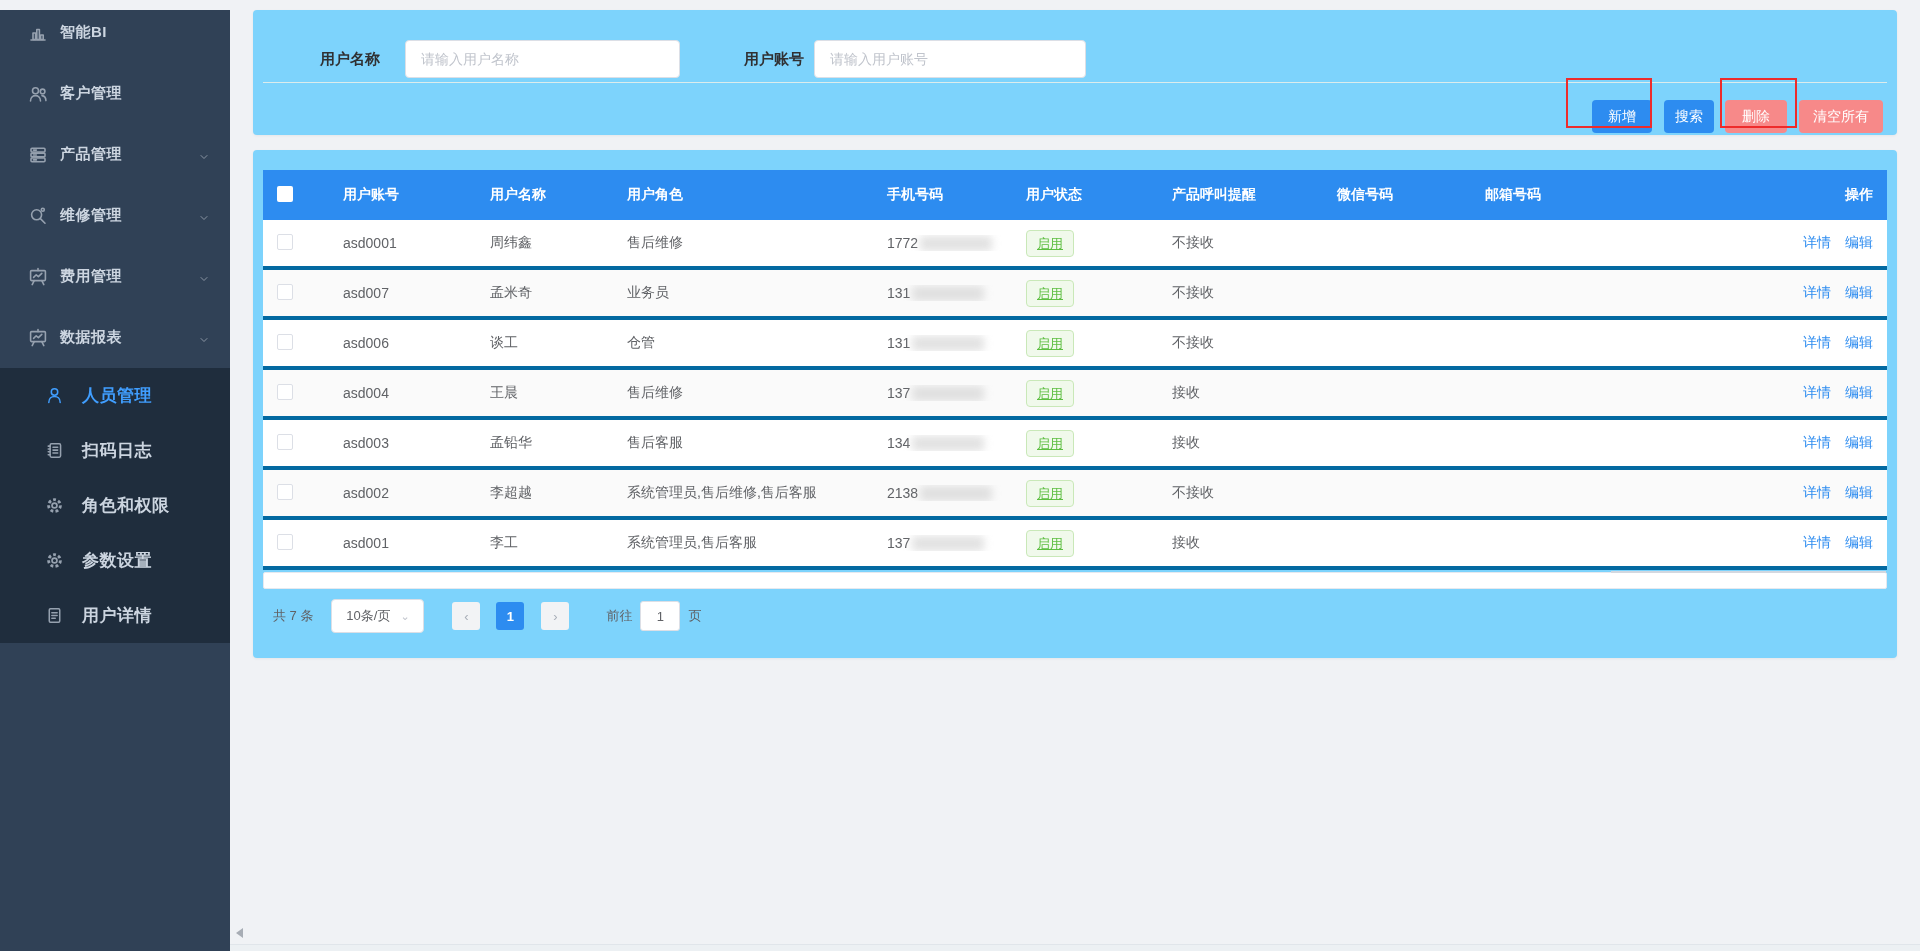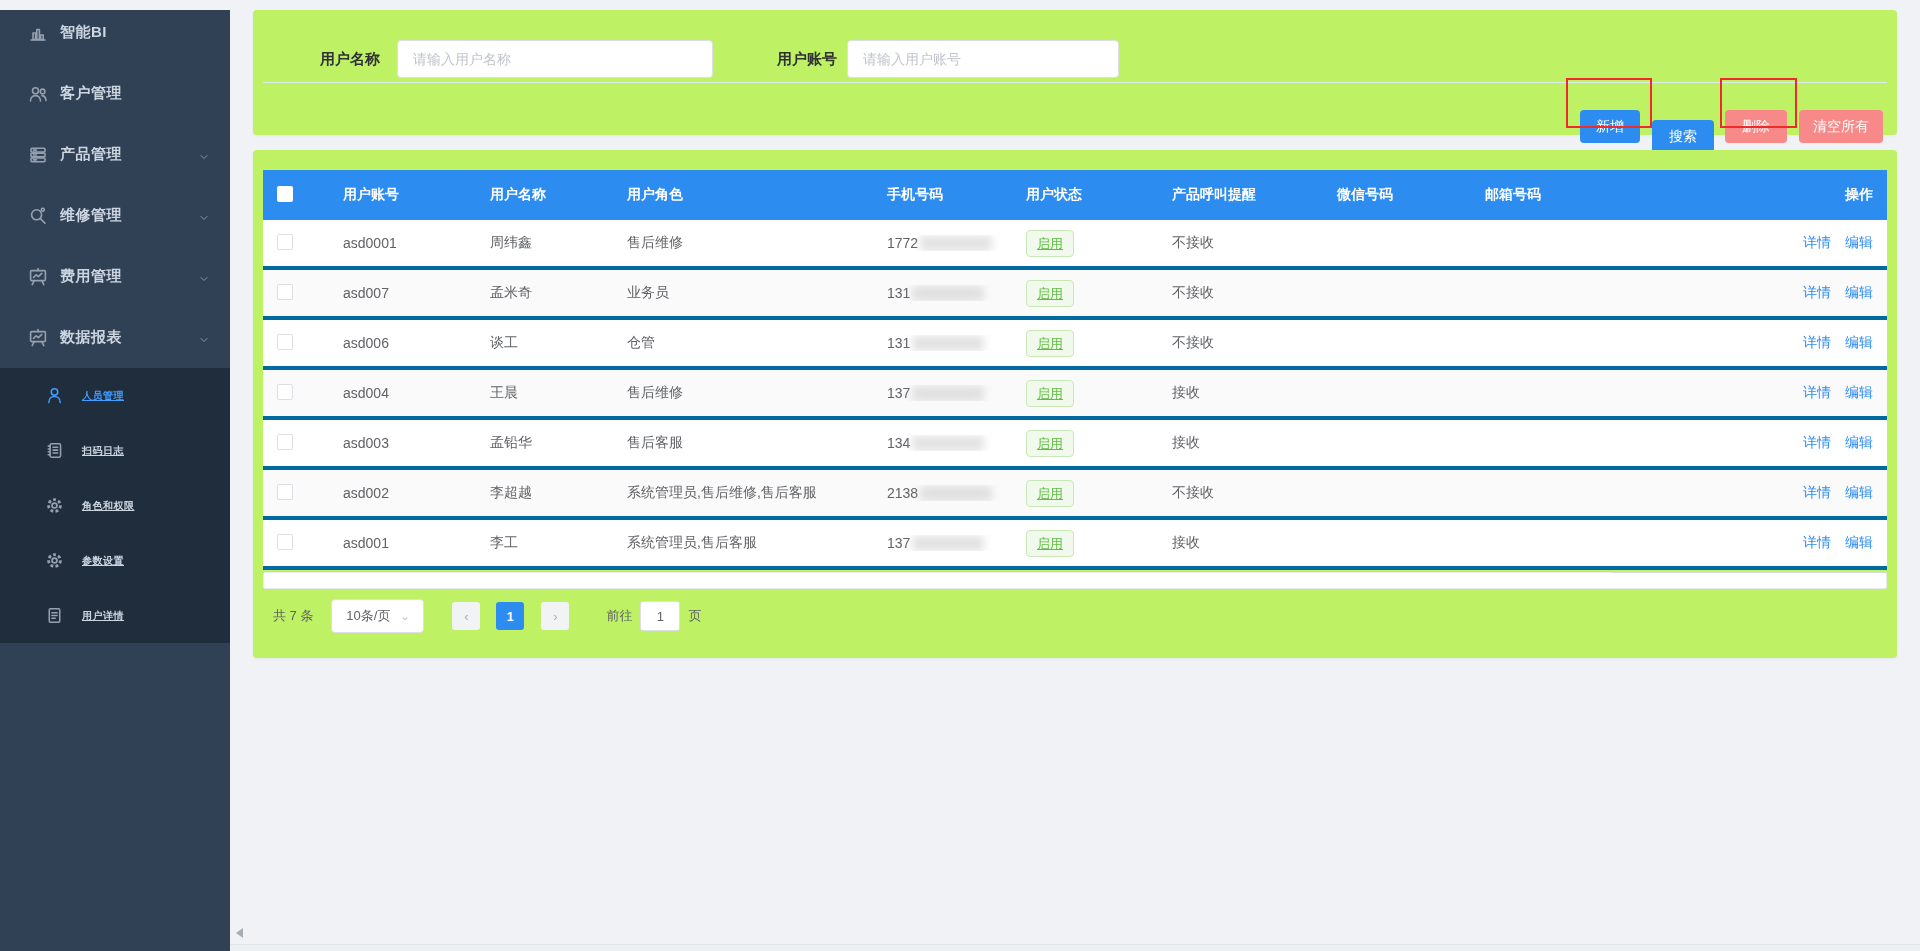--- a/index.html
+++ b/index.html
@@ -15,48 +15,48 @@
   .menu-item .mi-icon svg { width:20px; height:20px; }
   .menu-item .mi-label { font-size:15px; font-weight:700; letter-spacing:.5px; }
   .mi-arrow { position:absolute; right:20px; top:50%; width:12px; height:12px; margin-top:-6px; color:#8d98a5; }
   .mi-arrow svg { width:12px; height:12px; }
   .mi-arrow.up svg { transform:rotate(180deg); }
 
   .submenu { background:#1f2d3d; }
   .submenu-item { height:55px; display:flex; align-items:center; padding-left:45px; color:#ccd5e0; cursor:pointer; }
   .submenu-item .mi-icon { width:19px; height:19px; margin-right:18px; color:#96a1af; display:inline-flex; }
   .submenu-item .mi-icon svg { width:19px; height:19px; }
-  .submenu-item .mi-label { font-size:10px; font-weight:700; letter-spacing:.5px;text-decoration:underline; }
+  .submenu-item .mi-label { font-size:17px; font-weight:700; letter-spacing:.5px; }
   .submenu-item.active { color:#409eff; }
   .submenu-item.active .mi-icon { color:#409eff; }
 
   
-  .card { position:absolute; background:#bef264; border-radius:4px; box-shadow:0 1px 3px rgba(0,0,0,.05); }
+  .card { position:absolute; background:#7dd3fc; border-radius:4px; box-shadow:0 1px 3px rgba(0,0,0,.05); }
   .card-filters { left:253px; top:10px; width:1644px; height:125px; }
   .card-table   { left:253px; top:150px; width:1644px; height:508px; }
 
   
   .filter-row { display:flex; align-items:center; padding-top:30px; }
   .filter-label { font-size:15px; font-weight:700; color:#303133; }
   .lbl-name { margin-left:67px; }
   .lbl-account { margin-left:64px; }
   .filter-input { height:38px; border:1px solid #dcdfe6; border-radius:4px; padding:0 15px;
                   font-size:14px; color:#606266; outline:none; }
   .filter-input::placeholder { color:#c0c4cc; }
-  .inp-name { width:316px; margin-left:17px; }
+  .inp-name { width:275px; margin-left:25px; }
   .inp-account { width:272px; margin-left:10px; }
   .filter-divider { height:1px; background:#dcecec; margin:4px 10px 0 10px; }
 
   .btn-row { display:flex; justify-content:flex-end; align-items:center; padding-right:14px; margin-top:17px; }
   .btn { height:33px; border:none; border-radius:4px; font-size:14px; color:#fff; cursor:pointer;
          font-family:inherit; }
   .btn-blue { background:#2d8cf0;margin-left:40px; }
   .btn-pink { background:#f78989; }
   .btn-add { width:60px; }
-  .btn-search { width:62px; margin-left:12px;margin-top:20px; }
+  .btn-search { width:50px; margin-left:12px; }
   .btn-delete { width:62px; margin-left:11px; }
   .btn-clear { width:84px; margin-left:12px; }
   .annotation-box { position:absolute; border:2px solid #ee2b2b; pointer-events:none; z-index:9; }
   .anno-add { left:1313px; top:68px; width:86px; height:50px; }
   .anno-delete { left:1467px; top:68px; width:77px; height:50px; }
 
   
   .table-wrap { margin:20px 10px 0 10px; }
   .trow { display:grid; grid-template-columns:60px 147px 137px 260px 139px 146px 165px 148px 160px 1fr 110px;
           align-items:center; }

